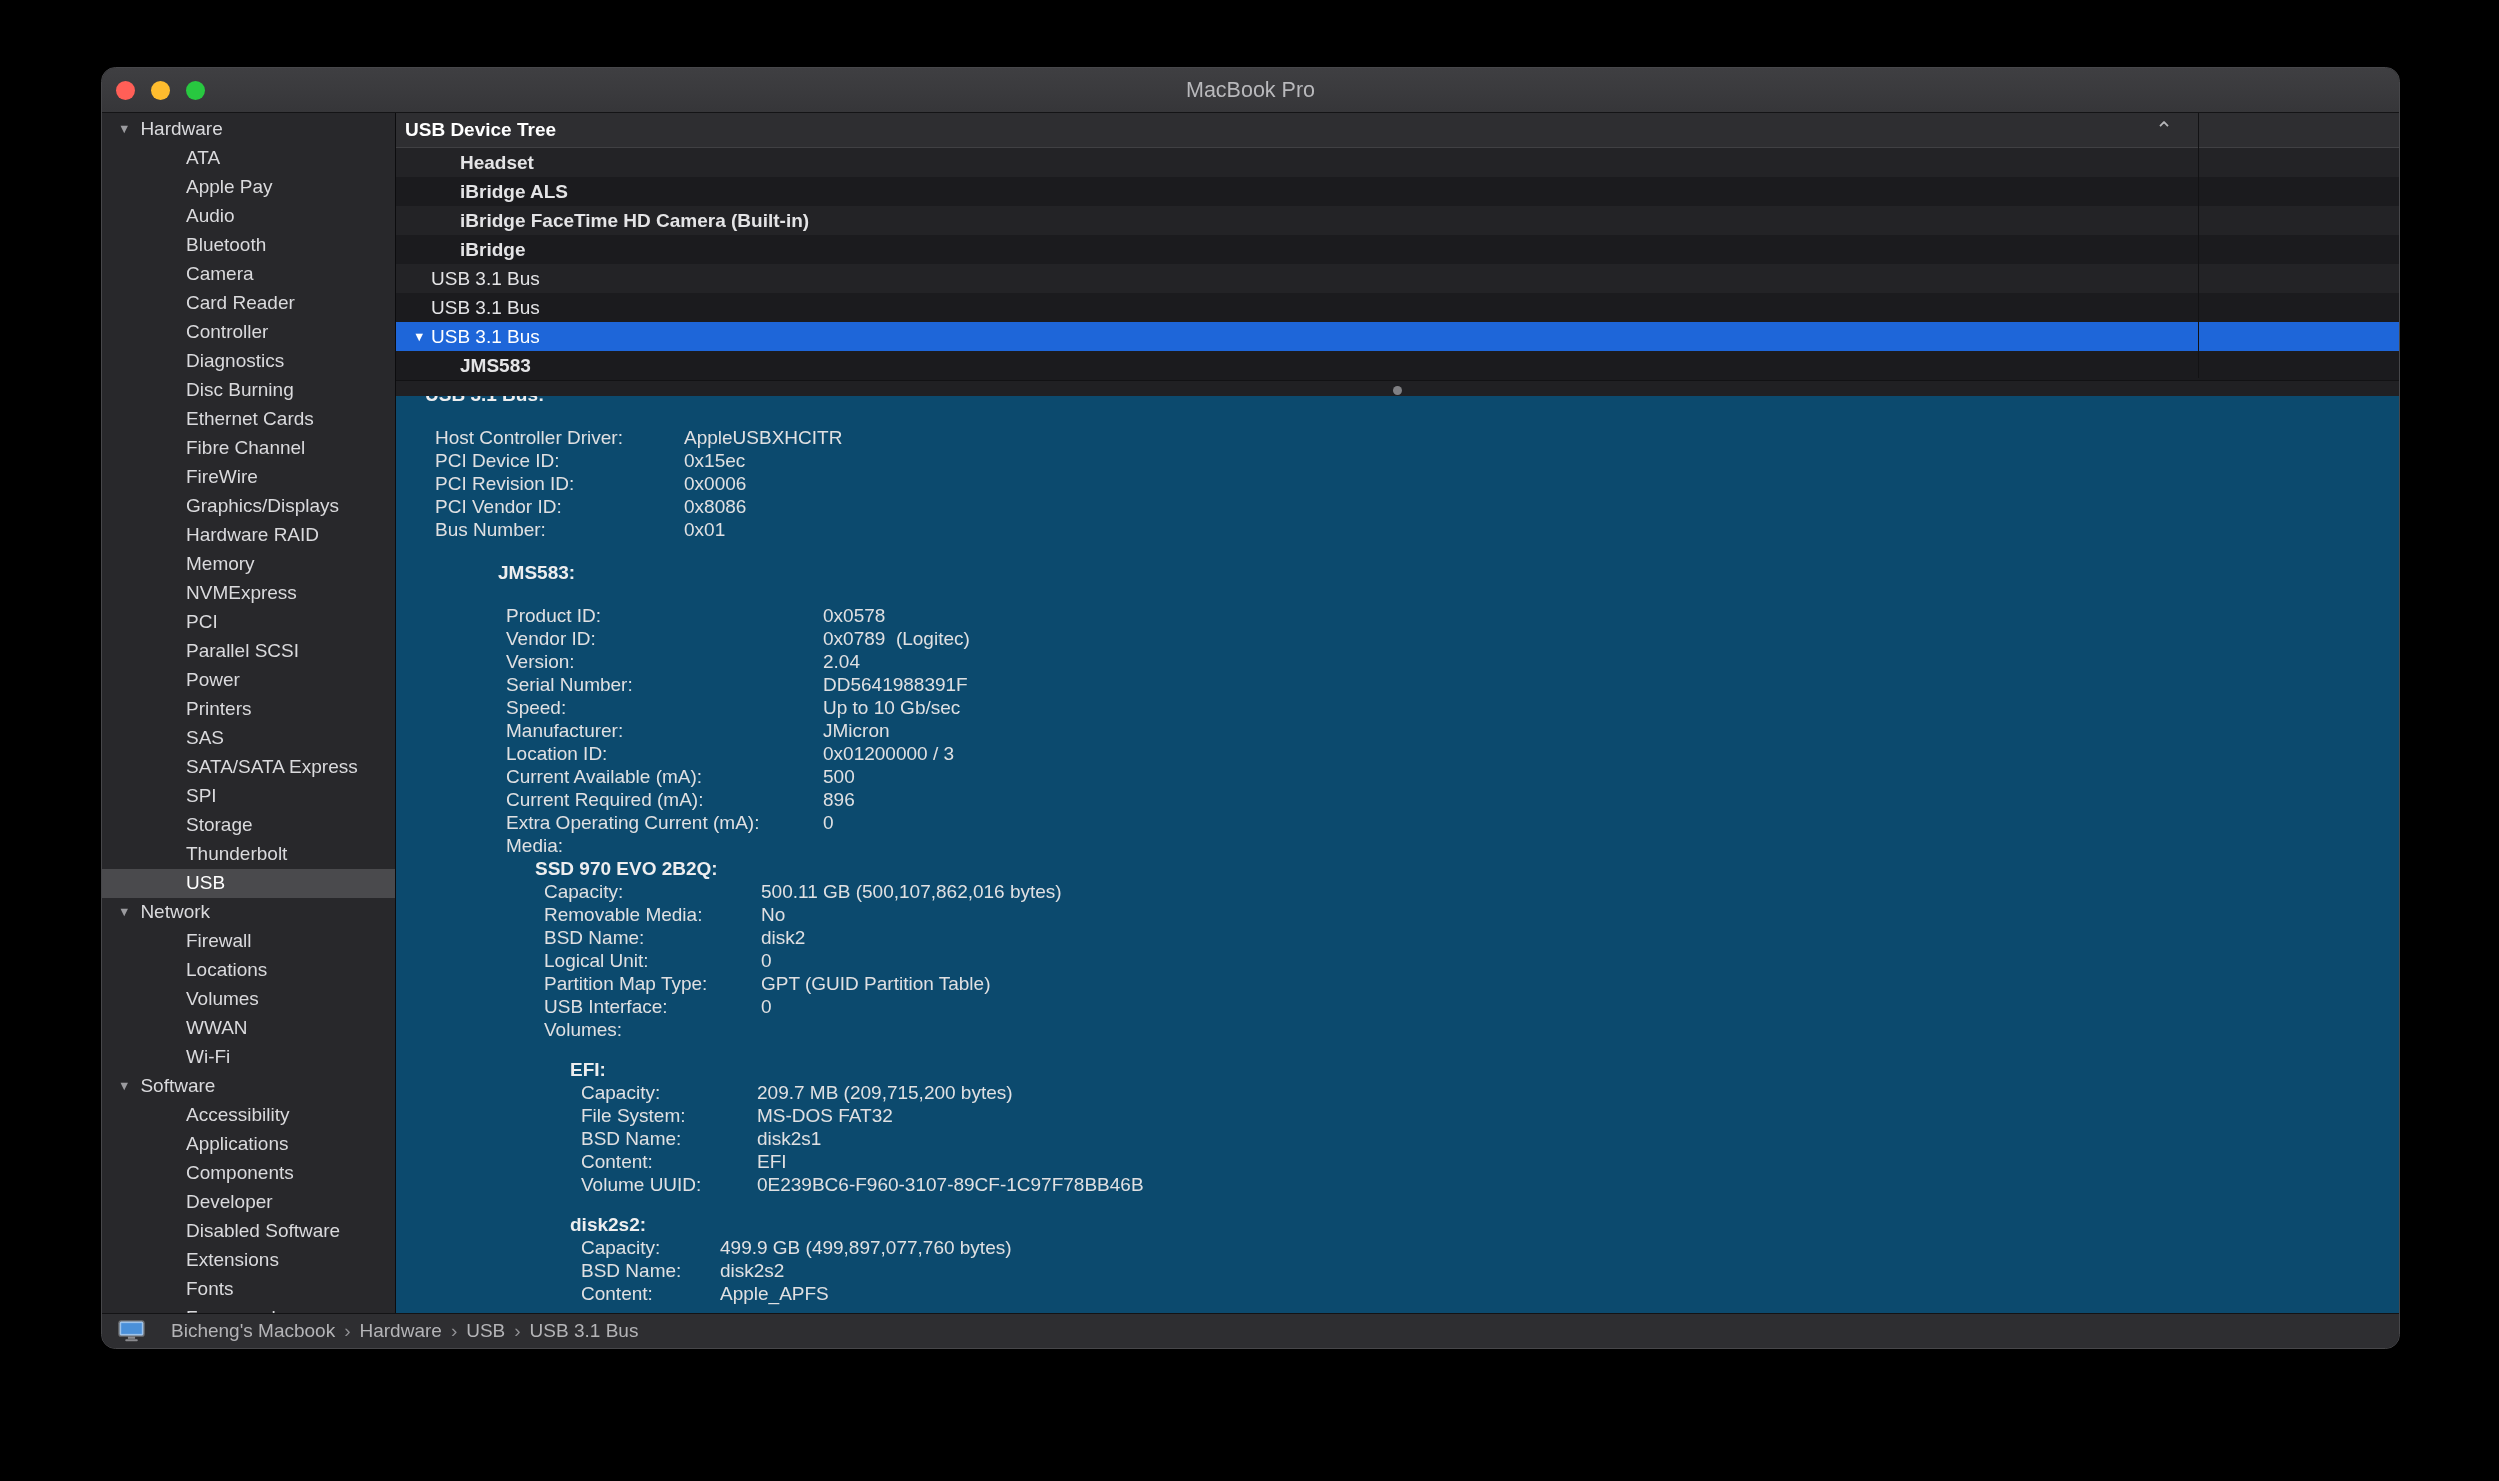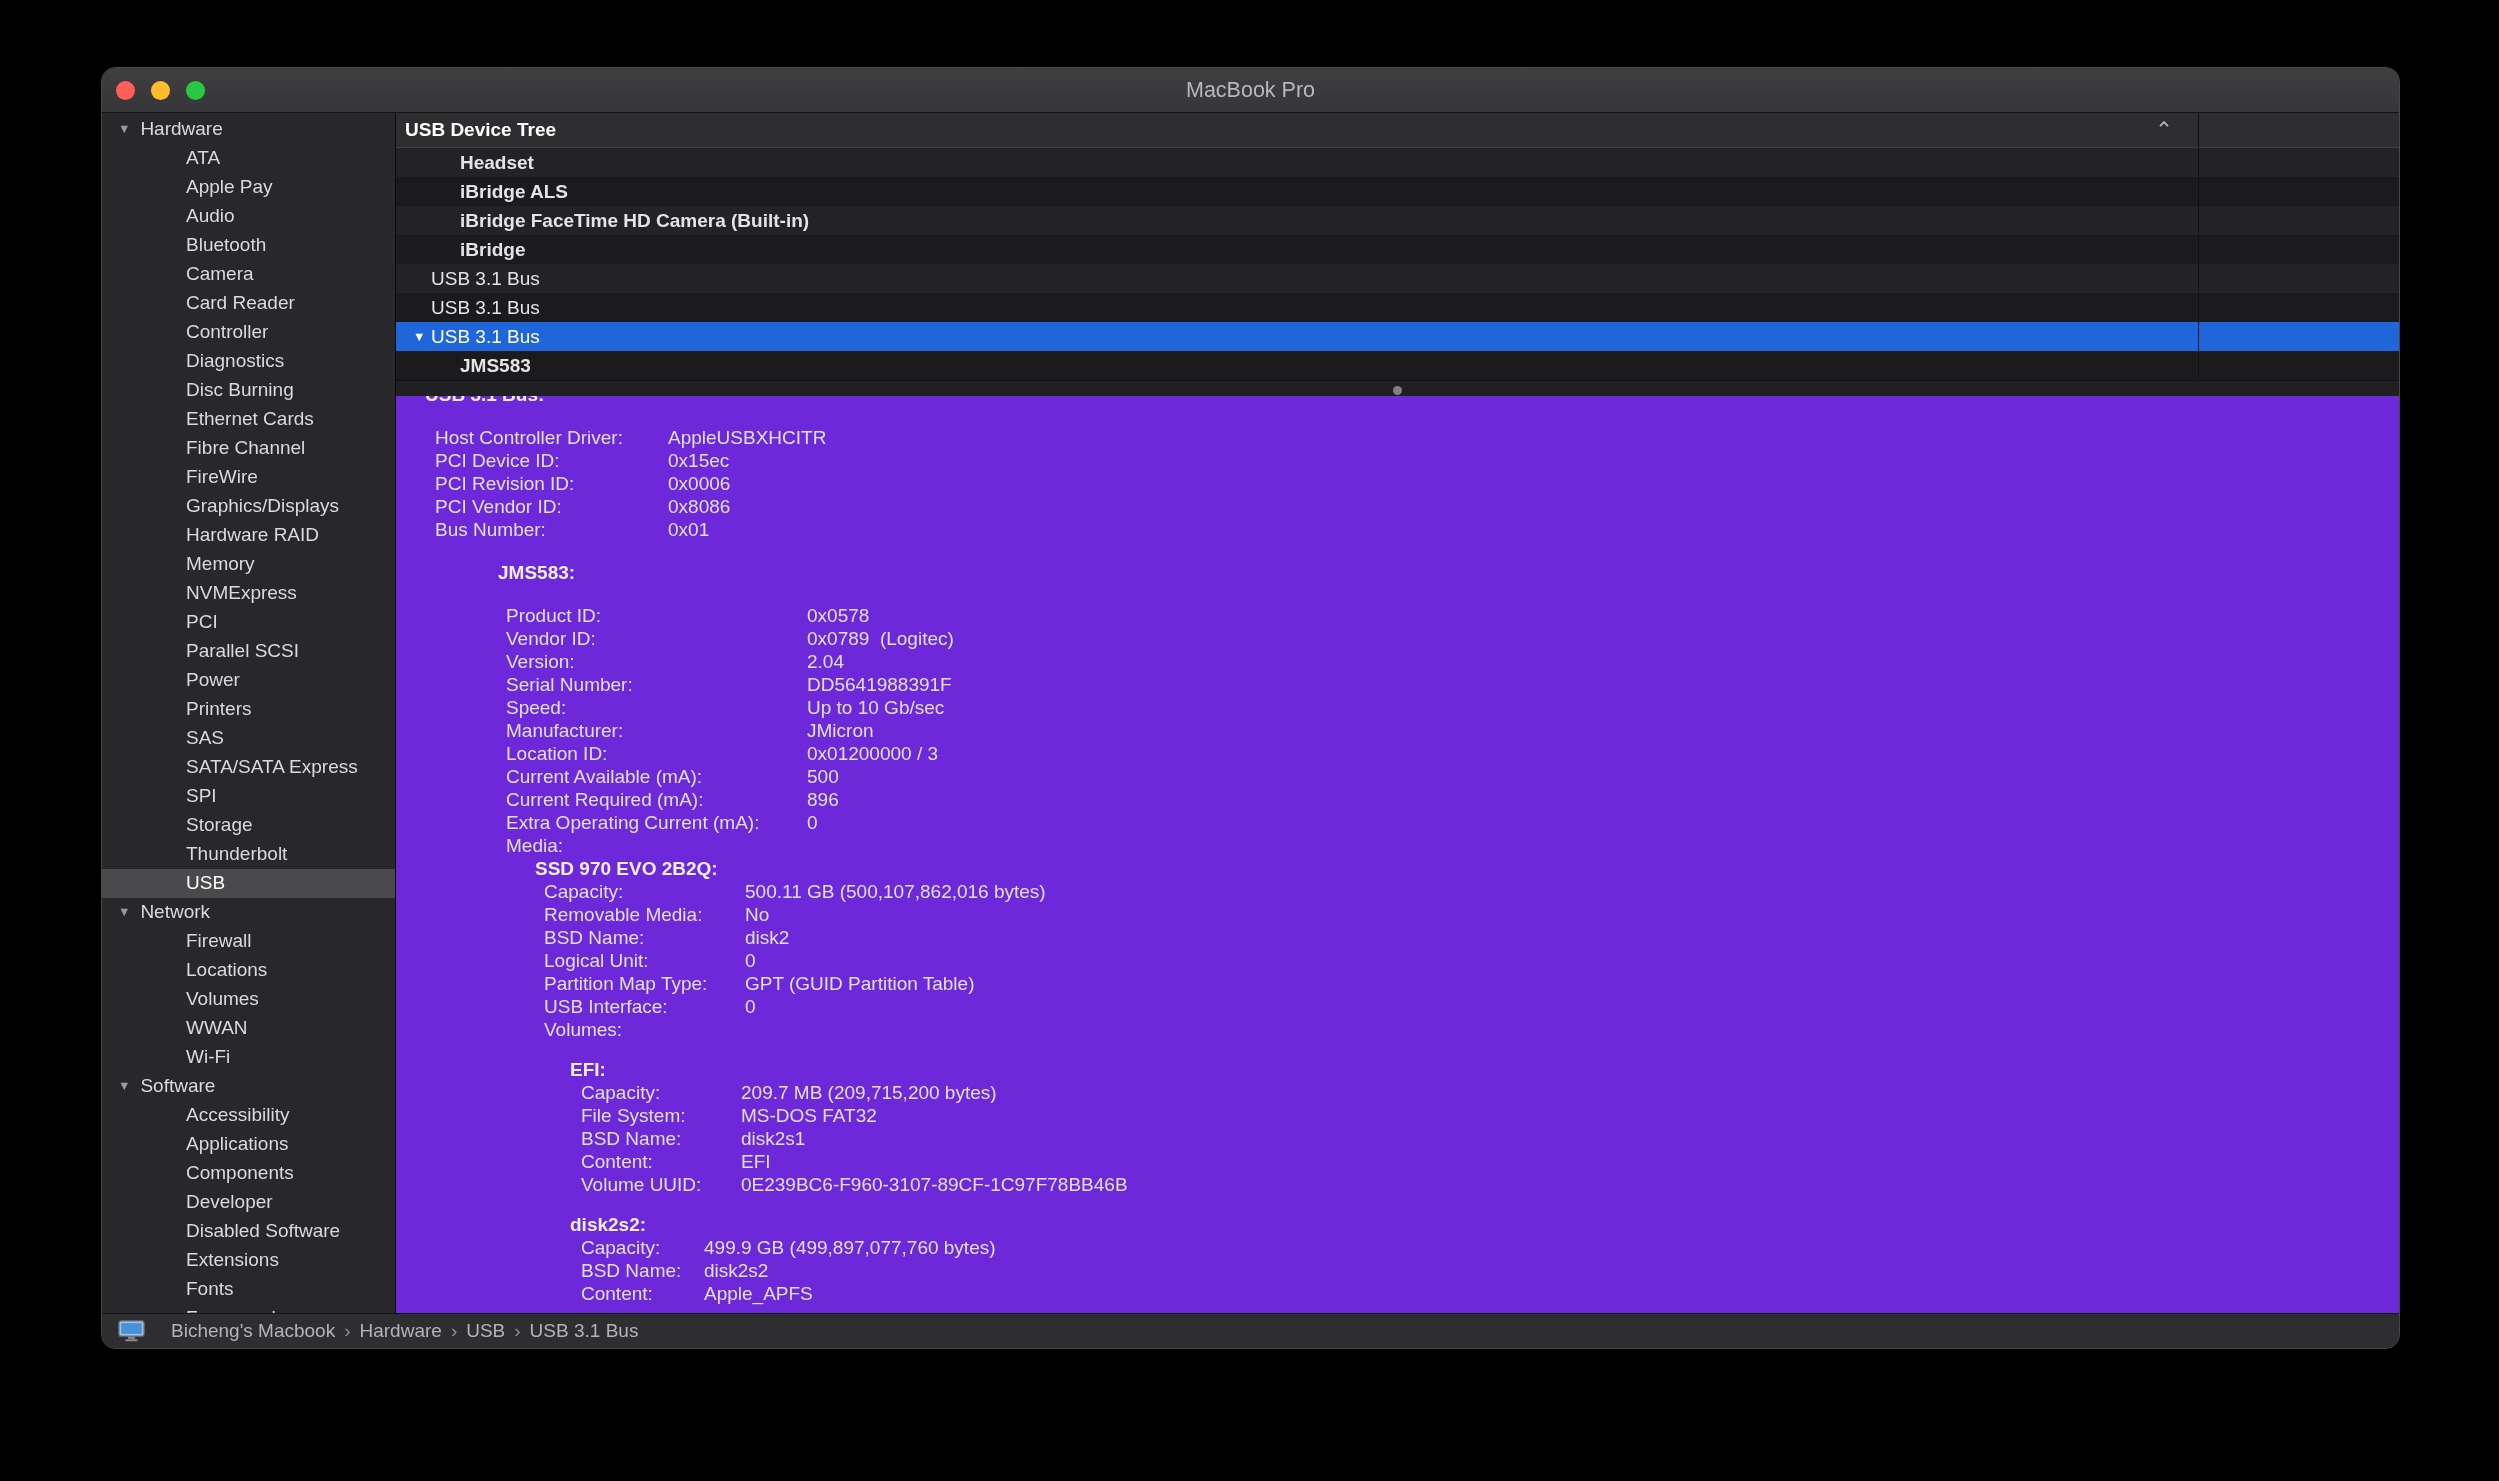--- a/index.html
+++ b/index.html
@@ -38,21 +38,21 @@
     flex:0 0 294px; width:294px; background:#28282b;
     border-right:0.9px solid #0c0c0e; overflow:hidden; padding-top:1.8px;
   }
   .sb-row { height:29px; display:flex; align-items:center; font-size:19px; color:#dadadd; white-space:nowrap; }
   .sb-header { padding-left:16px; }
   .sb-tri { color:#9b9b9f; font-size:12.6px; width:22.4px; flex:0 0 22.4px; }
   .sb-item { padding-left:84px; }
   .sb-item.selected { background:#4a4a4d; color:#ffffff; }
 
   
-  .main { flex:1; min-width:0; display:flex; flex-direction:column; position:relative; background:#6d28d9; }
+  .main { flex:1; min-width:0; display:flex; flex-direction:column; position:relative; background:#0c4a6e; }
   .list-header {
     flex:0 0 35px; height:35px; background:#2e2e31; border-bottom:0.9px solid #404043;
     display:flex; align-items:center; padding-left:9px;
     color:#ffffff; font-weight:bold; font-size:19px; position:relative;
   }
   .sort-chevron { position:absolute; right:226px; top:3.6px; color:#b6b6b9; font-weight:normal; font-size:21.5px; }
   .col-divider { position:absolute; left:1802px; top:0; width:0.9px; height:265px; background:#121214; z-index:3; }
 
   .device-list { flex:0 0 230px; }
   .row { height:29px; display:flex; align-items:center; font-size:19px; color:#e4e4e6; white-space:nowrap; }
@@ -68,21 +68,21 @@
   .splitter { flex:0 0 16px; height:16px; background:#202023; border-top:0.9px solid #121214; position:relative; }
   .splitter-dot { position:absolute; left:50%; top:4.5px; margin-left:-4.5px; width:9px; height:9px; border-radius:50%; background:#808084; }
 
   
   .details { flex:1; min-height:0; overflow:hidden; font-size:19px; color:#e0e0e2; }
   .dline { height:23px; line-height:23px; display:flex; white-space:pre; }
   .dline.first { margin-top:-12.6px; }
   .dline.header { font-weight:bold; color:#eeeeef;align-items:center; }
   .dspacer { height:20px; }
   .dl { flex:0 0 auto; }
-  .dv { flex:0 0 auto; }
+  .dv { flex:0 0 auto;margin-left:16px; }
   .h0 { padding-left:29px; }
   .c1 { padding-left:39px; }  .c1 .dl { min-width:233px; }
   .h2 { padding-left:102px; }
   .c2 { padding-left:110px; } .c2 .dl { min-width:301px; }
   .h3 { padding-left:139px; }
   .c3 { padding-left:148px; } .c3 .dl { min-width:201px; }
   .h4 { padding-left:174px;margin-top:17px; }
   .c4 { padding-left:185px; } .c4 .dl { min-width:160px; }
   .c5 { padding-left:185px; } .c5 .dl { min-width:123px; }
 

